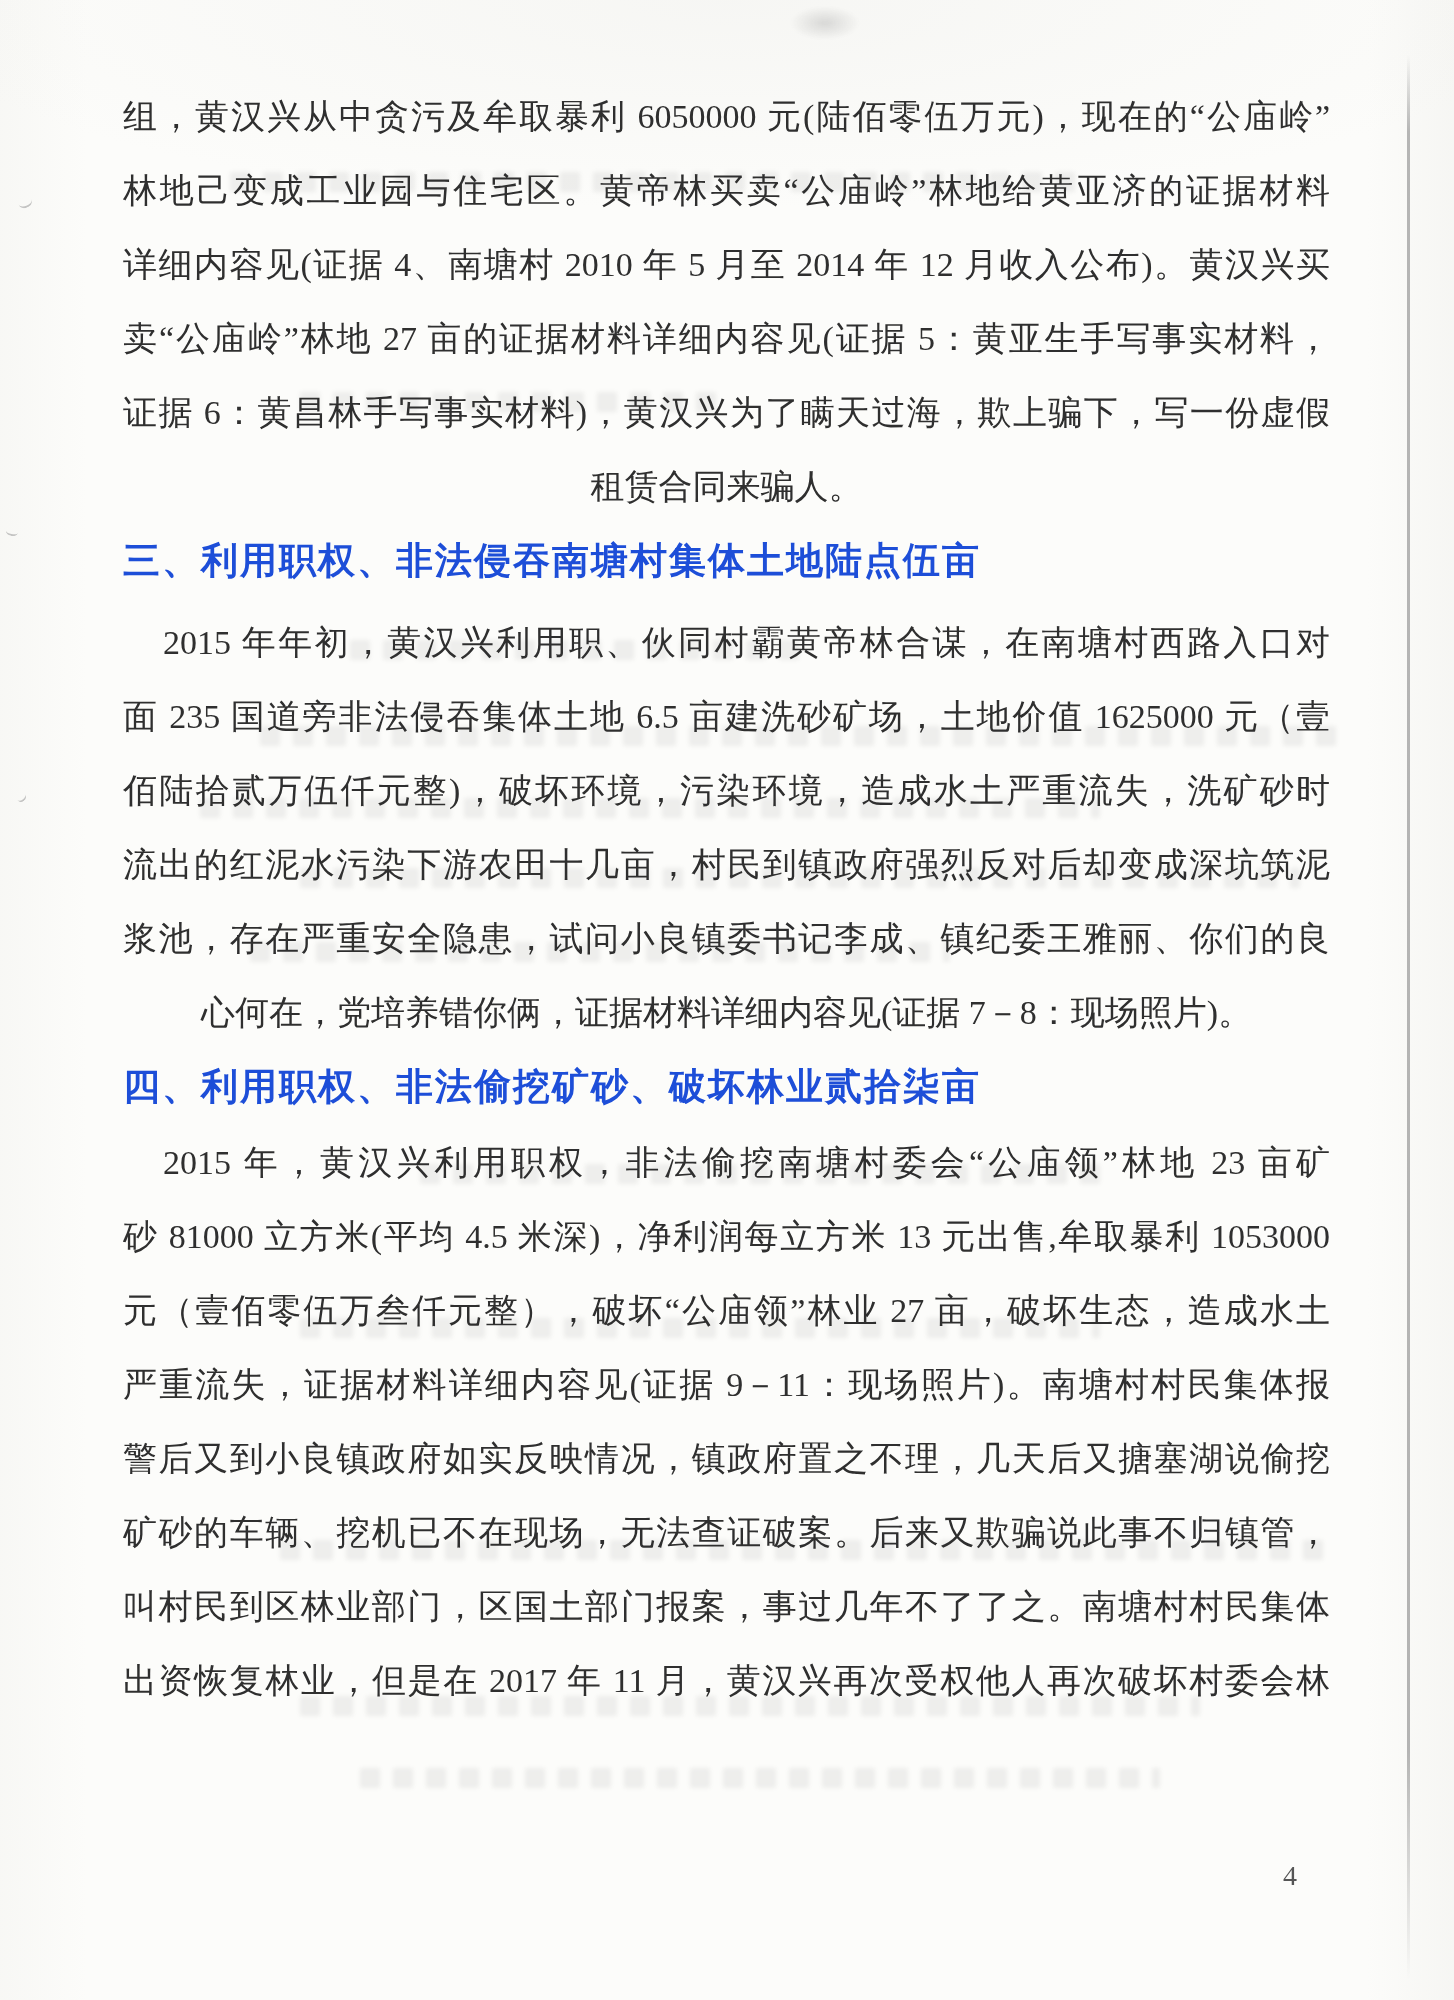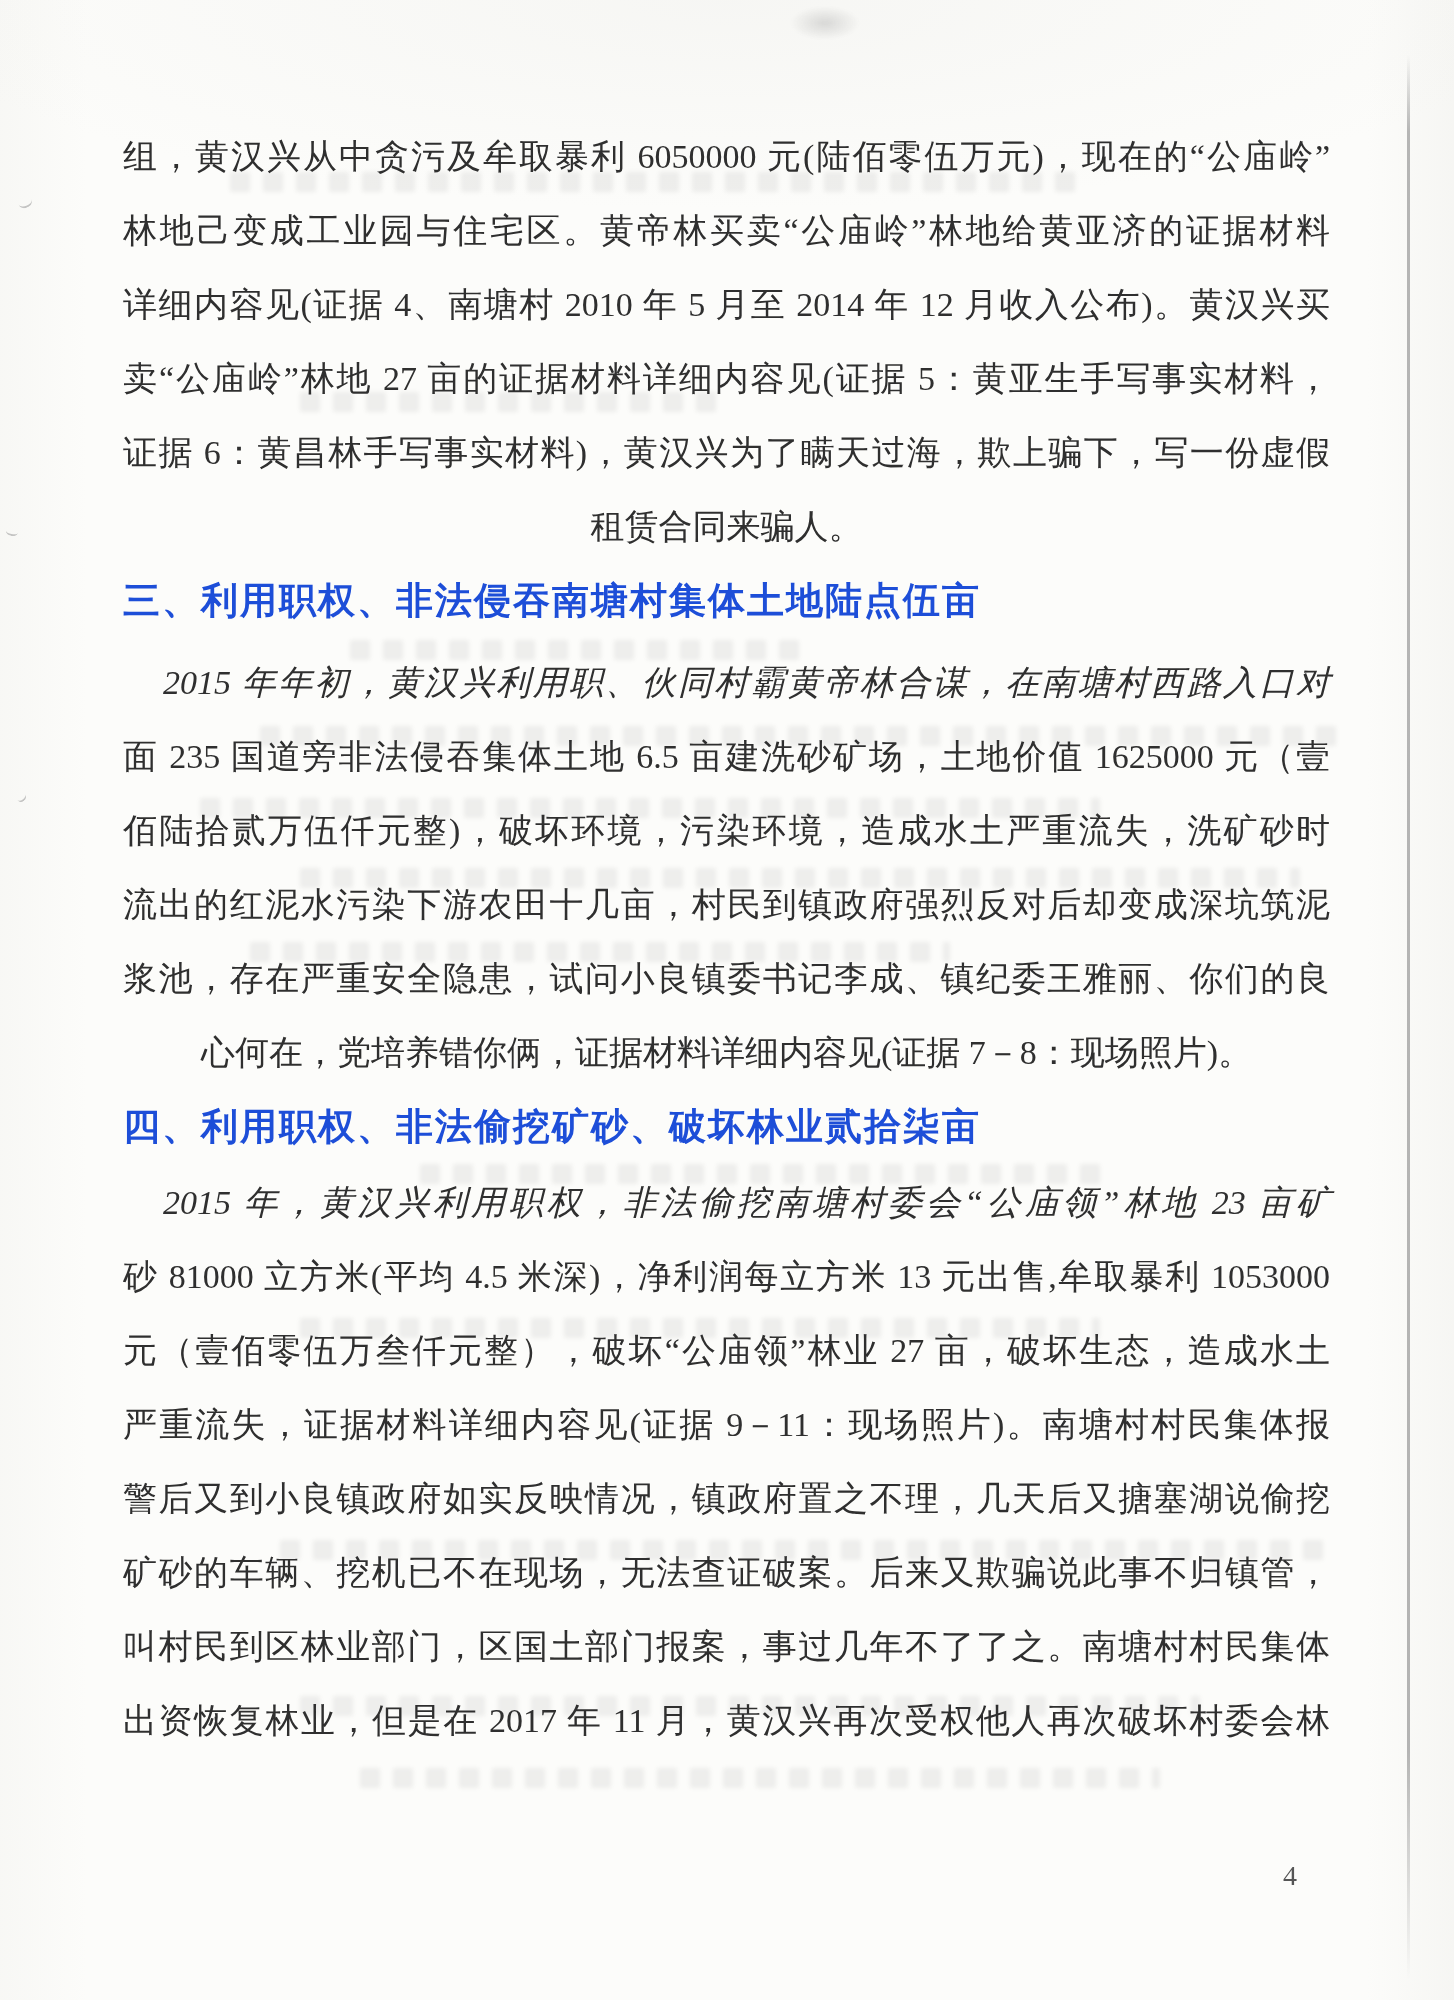--- a/index.html
+++ b/index.html
@@ -12,35 +12,35 @@
   }
   
   .paper {
     position:absolute; inset:0;
     background:
       radial-gradient(1200px 300px at 50% 0%, rgba(220,220,215,.18), rgba(0,0,0,0) 70%),
       linear-gradient(90deg, rgba(235,235,230,.25) 0%, rgba(255,255,255,0) 6%, rgba(255,255,255,0) 94%, rgba(232,232,228,.3) 100%);
   }
   .page {
     position:absolute; inset:0;
-    padding:120px 124px 0 123px;
+    padding:80px 124px 0 123px;
     box-sizing:border-box;
     font-size:34px;
     color:#2f2f2f;
   }
   .line {
     height:74px; line-height:74px;
     white-space:nowrap;
     text-align:center;
   }
   .line.full {
     text-align:justify;
     text-align-last:justify;
   }
-  .line.indent { text-indent:40px;font-style:italic; }
+  .line.indent { text-indent:40px; }
   .heading {
     height:74px; line-height:74px;
     font-family:"Liberation Sans","DejaVu Sans",sans-serif;
     font-weight:700;
     font-size:37px;
     color:#1d4ed8;
     letter-spacing:2px;
     white-space:nowrap;
   }
   .para-2 { margin-top:8px; }

